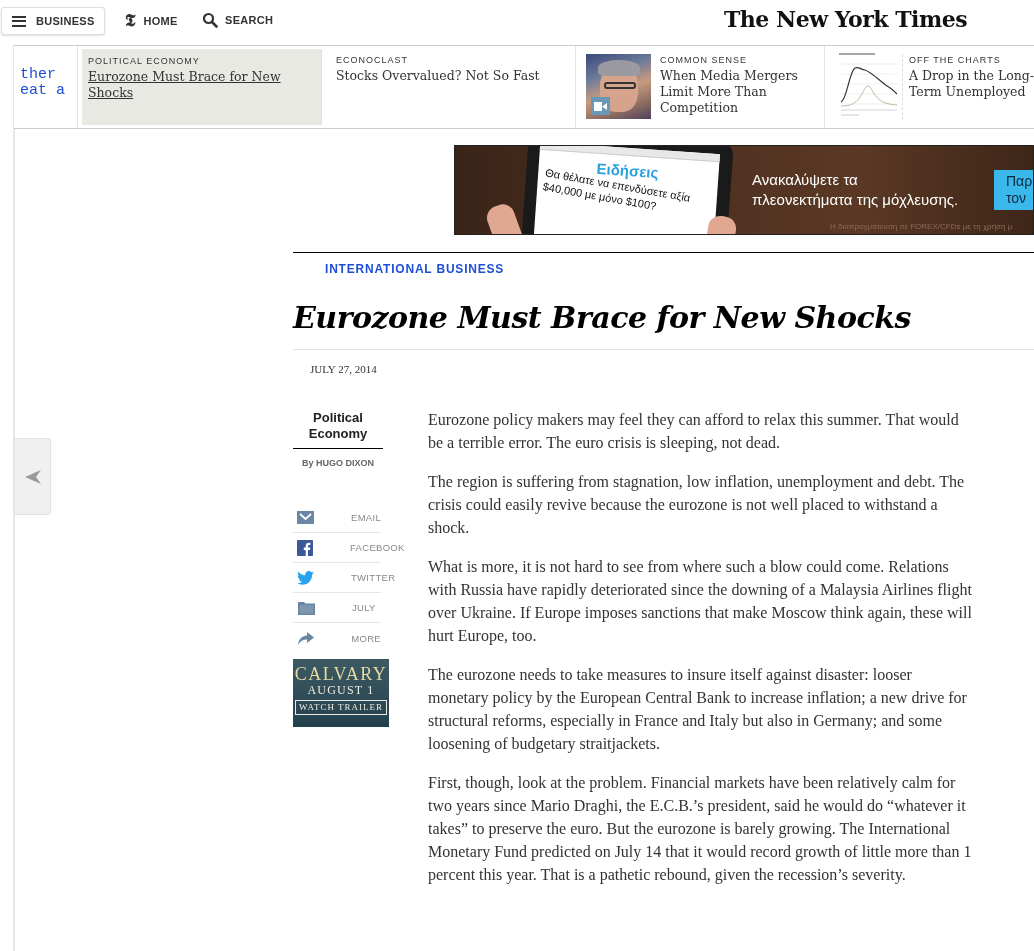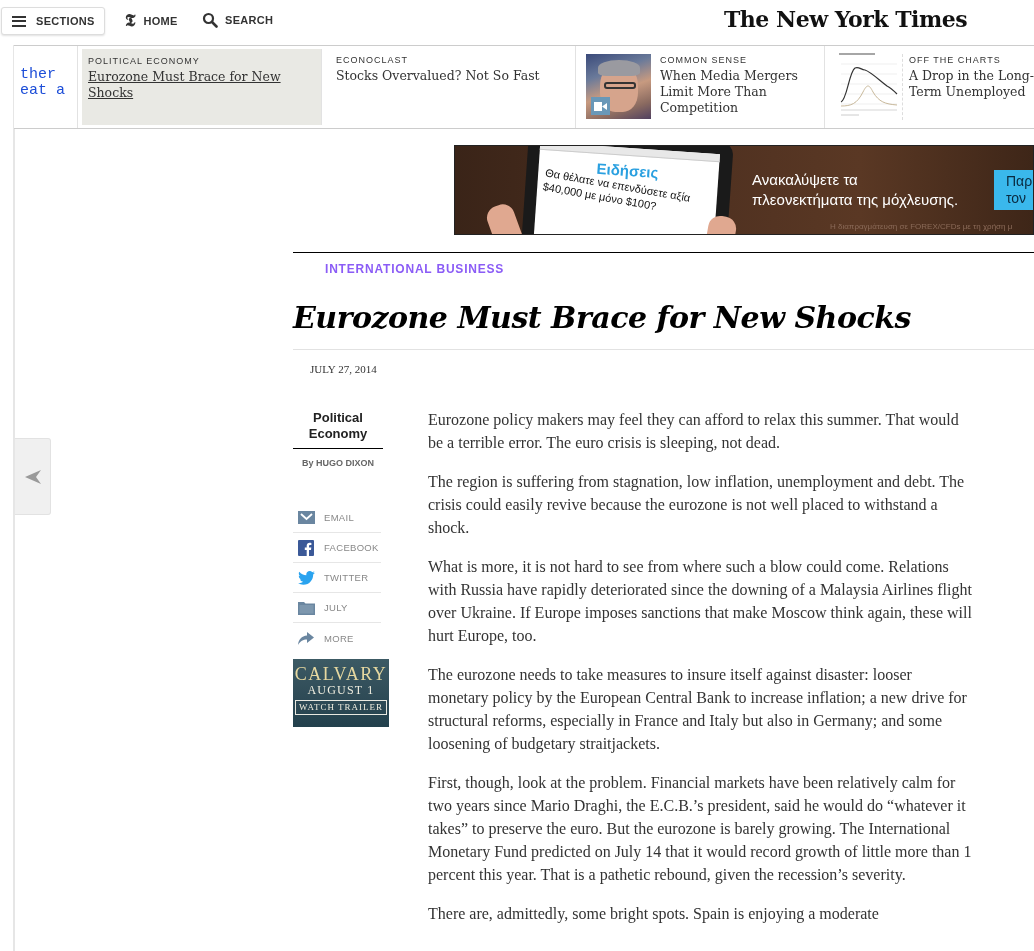--- a/index.html
+++ b/index.html
@@ -41,31 +41,31 @@
   .ad-screen { position: absolute; left: 12px; top: 12px; width: 180px; height: 95px; background: #fff; }
   .ad-screen-head { font-size: 15px; color: #2aa0e0; font-weight: bold; position: absolute; left: 58px; top: 14px; }
   .ad-screen-body { position: absolute; left: 6px; top: 32px; font-size: 11px; color: #111; line-height: 14px; transform: rotate(6deg); width: 170px; }
   .ad-hand { position: absolute; width: 28px; height: 60px; background: #e0a890; border-radius: 12px; }
   .ad-headline { position: absolute; left: 297px; top: 24px; color: #fff; font-size: 15px; line-height: 20px; }
   .ad-cta { position: absolute; left: 539px; top: 24px; width: 50px; height: 40px; background: #3ab8ec; color: #0a2a40; font-size: 14px; line-height: 17px; padding: 3px 0 0 12px; }
   .ad-disclaimer { position: absolute; left: 375px; top: 76px; color: #8a6a58; font-size: 8px; white-space: nowrap; }
 
   
   .kicker-rule { position: absolute; left: 293px; top: 252px; width: 741px; height: 1px; background: #000; }
-  .section-kicker { position: absolute; left: 293px; top: 262px; font-size: 12px; font-weight: bold; letter-spacing: 0.8px; color: #8b5cf6; padding-left: 32px; }
+  .section-kicker { position: absolute; left: 293px; top: 262px; font-size: 12px; font-weight: bold; letter-spacing: 0.8px; color: #1d4ed8; padding-left: 32px; }
   .headline { position: absolute; left: 293px; top: 300px; font-family: "DejaVu Serif", serif; font-style: italic; font-weight: bold; font-size: 30px; color: #000; letter-spacing: -0.5px; }
   .headline-rule { position: absolute; left: 293px; top: 349px; width: 741px; height: 1px; background: #e2e2e2; }
   .dateline { position: absolute; left: 310px; top: 363px; font-family: "Liberation Serif", serif; font-size: 11px; color: #333; }
 
   
   .column-name { position: absolute; left: 293px; top: 410px; width: 90px; text-align: center; font-size: 13px; font-weight: bold; color: #222; line-height: 16px; }
   .column-rule { position: absolute; left: 293px; top: 448px; width: 90px; height: 1px; background: #000; }
   .byline { position: absolute; left: 293px; top: 458px; width: 90px; text-align: center; font-size: 9px; font-weight: bold; color: #666; }
   .share-list { position: absolute; left: 293px; top: 503px; width: 88px; }
-  .share-item { height: 30px; display: flex; align-items: center; border-bottom: 1px solid #e6e6e6; cursor: pointer; }
+  .share-item { height: 30px; display: flex; align-items: center; border-bottom: 1px solid #e6e6e6; cursor: pointer; gap: 28px; }
   .share-item:last-child { border-bottom: none; }
   .share-icon { width: 18px; height: 16px; margin: 0 9px 0 4px; display: flex; align-items: center; justify-content: center; }
   .share-label { font-size: 9.5px; color: #888; letter-spacing: 0.3px; }
   .promo { position: absolute; left: 293px; top: 659px; width: 96px; height: 68px; background: linear-gradient(180deg, #3c5a64 0%, #2e4a56 60%, #22404c 100%); text-align: center; cursor: pointer; }
   .promo-title { font-family: "Liberation Serif", serif; font-size: 18px; color: #e6d8a0; letter-spacing: 1.5px; line-height: 19px; padding-top: 6px; }
   .promo-date { font-family: "Liberation Serif", serif; font-size: 12px; color: #f0eee0; letter-spacing: 1.2px; line-height: 12px; }
   .promo-cta { display: inline-block; margin-top: 4px; border: 1px solid #e8e8e0; padding: 0 3px; font-family: "Liberation Serif", serif; font-size: 9px; color: #f0eee0; letter-spacing: 1px; line-height: 13px; }
 
   
   .article-body { position: absolute; left: 428px; top: 408px; width: 545px; }
@@ -79,21 +79,21 @@
 
 <div class="left-rail"></div>
 
 <header class="masthead">
   <div class="sections-btn">
     <div class="hamburger">
         <span></span>
         <span></span>
         <span></span>
       </div>
-    <span class="nav-label">SECTIONS</span>
+    <span class="nav-label">BUSINESS</span>
   </div>
   <div class="home-btn">
     <span class="t-logo">𝕿</span>
     <span class="nav-label">HOME</span>
   </div>
   <div class="search-btn">
     <svg class="search-glyph" viewBox="0 0 16 16">
       <circle cx="6.5" cy="6.5" r="4.5" fill="none" stroke="#333" stroke-width="2.2"></circle>
       <line x1="10" y1="10" x2="14.5" y2="14.5" stroke="#333" stroke-width="2.6" stroke-linecap="round"></line>
     </svg>
@@ -237,20 +237,19 @@
   <div class="promo-date">AUGUST 1</div>
   <div class="promo-cta">WATCH TRAILER</div>
 </div>
 
 <article class="article-body">
   <p>Eurozone policy makers may feel they can afford to relax this summer. That would be a terrible error. The euro crisis is sleeping, not dead.</p>
   <p>The region is suffering from stagnation, low inflation, unemployment and debt. The crisis could easily revive because the eurozone is not well placed to withstand a shock.</p>
   <p>What is more, it is not hard to see from where such a blow could come. Relations with Russia have rapidly deteriorated since the downing of a Malaysia Airlines flight over Ukraine. If Europe imposes sanctions that make Moscow think again, these will hurt Europe, too.</p>
   <p>The eurozone needs to take measures to insure itself against disaster: looser monetary policy by the European Central Bank to increase inflation; a new drive for structural reforms, especially in France and Italy but also in Germany; and some loosening of budgetary straitjackets.</p>
   <p>First, though, look at the problem. Financial markets have been relatively calm for two years since Mario Draghi, the E.C.B.’s president, said he would do “whatever it takes” to preserve the euro. But the eurozone is barely growing. The International Monetary Fund predicted on July 14 that it would record growth of little more than 1 percent this year. That is a pathetic rebound, given the recession’s severity.</p>
-  <p>There are, admittedly, some bright spots. Spain is enjoying a moderate</p>
 </article>
 
 <div class="prev-tab">
   <svg width="18" height="18" viewBox="0 0 18 18">
     <polygon points="1,9 17,2 12,9 17,16" fill="#9a9a9a"></polygon>
   </svg>
 </div>
 
 </body></html>

